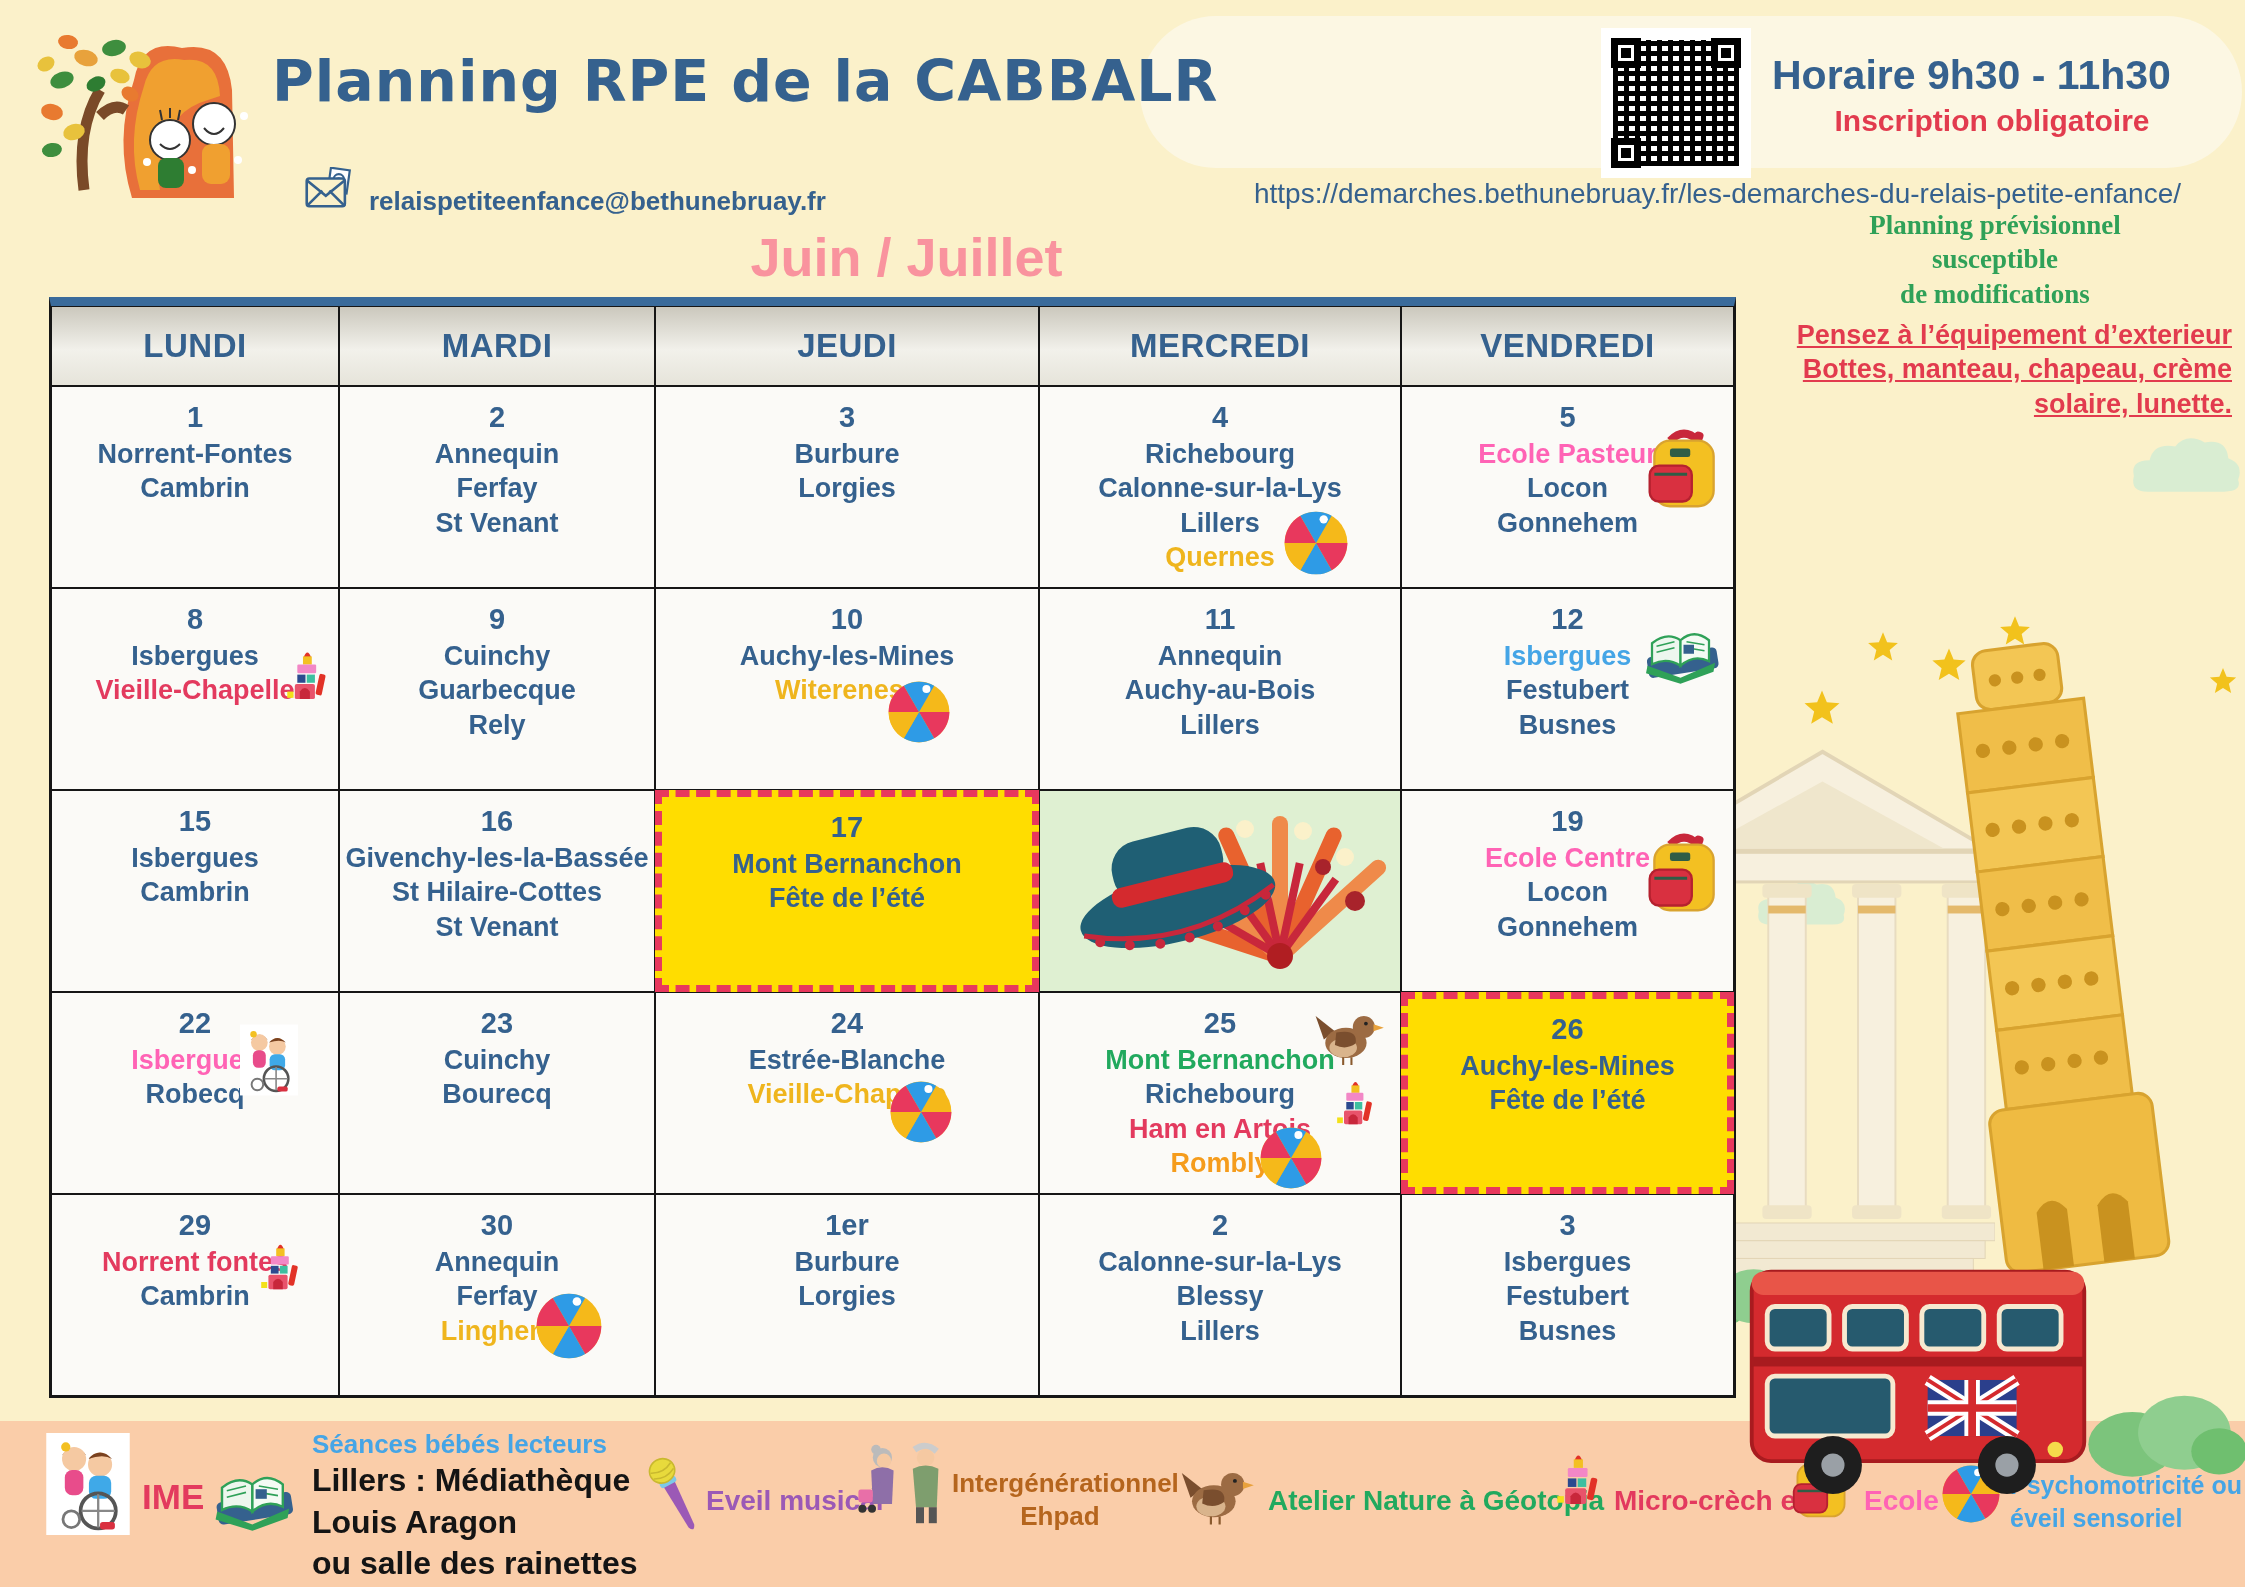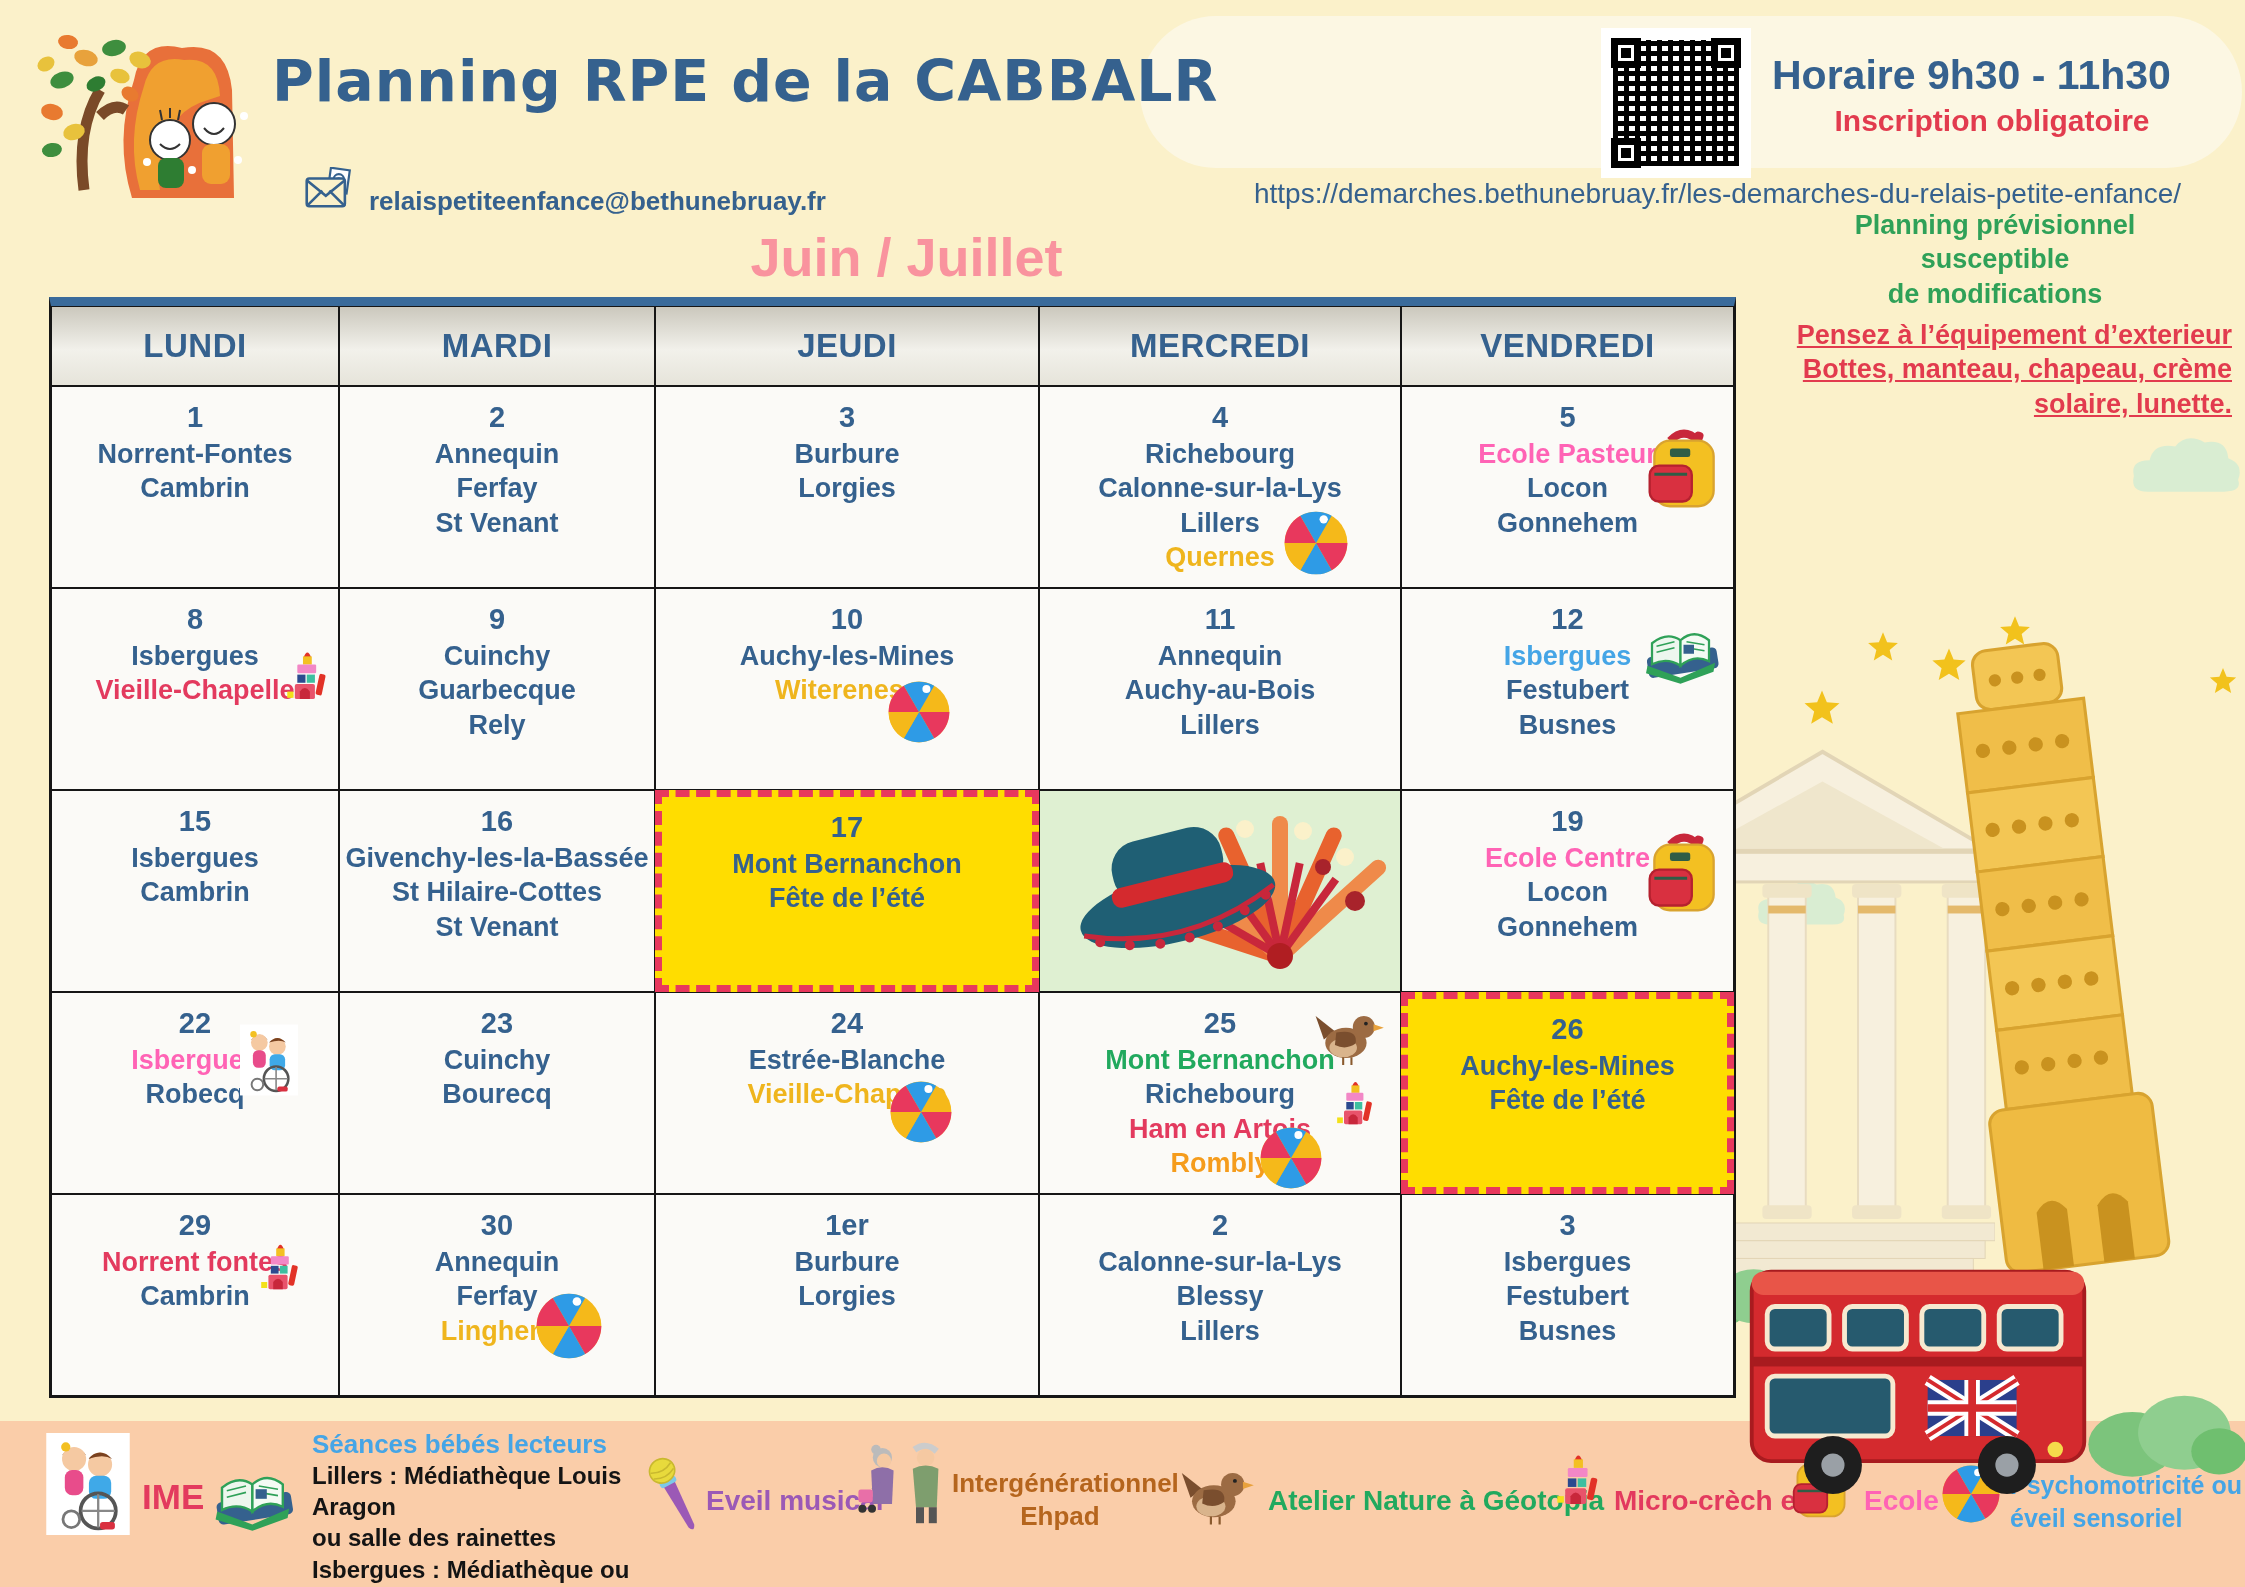--- a/index.html
+++ b/index.html
@@ -55,35 +55,35 @@
         padding-top:14px;box-sizing:border-box;}
   .dt{display:block;font-weight:700;font-size:29px;color:#35618E;margin-bottom:3px;}
   .ln{display:block;font-weight:700;font-size:27px;line-height:1.27;white-space:nowrap;}
   .cell.hl-y{background:#FFDD00;border:7px dashed #E8385D;}
   .cell.hl-g{background:#DFF0D2;padding:0;}
   .ci{position:absolute;}
   .hatfan{position:absolute;inset:0;width:100%;height:100%;}
 
   
   .note-prov{position:absolute;left:1795px;top:208px;width:400px;text-align:center;font-size:26px;
-             font-weight:700;line-height:1.35;z-index:2;}
+             font-weight:700;line-height:1.35;z-index:2;font-family:Liberation Serif, serif;}
   .note-equip{position:absolute;left:1758px;top:318px;width:474px;text-align:right;font-size:26px;
               font-weight:700;line-height:1.55;z-index:2;}
   .note-equip .ln{text-decoration:underline;}
 
   
   .dec{position:absolute;z-index:0;}
   .tower{transform:rotate(-7deg);transform-origin:50% 92%;}
   .busw{z-index:3;}
   .micr{transform:rotate(-28deg);}
 
   
   .legend{position:absolute;left:0;top:1421px;width:2245px;height:166px;background:#FACDA9;z-index:1;}
   .lg{position:absolute;font-weight:700;}
-  .lg-lines{font-size:24px;font-weight:700;color:#141414;line-height:1.3;}
+  .lg-lines{font-size:32px;font-weight:700;color:#141414;line-height:1.3;}
 </style>
 </head>
 <body>
 
 <svg width="0" height="0" style="position:absolute">
   <symbol id="sym-ball" viewBox="0 0 100 100">
     <circle cx="50" cy="50" r="49" fill="#F5B91A"></circle>
     <path d="M50 50 L99 50 A49 49 0 0 1 74.5 92.4 Z" fill="#E8385D"></path>
     <path d="M50 50 L74.5 92.4 A49 49 0 0 1 25.5 92.4 Z" fill="#2E9BE6"></path>
     <path d="M50 50 L25.5 92.4 A49 49 0 0 1 1 50 Z" fill="#F5B91A"></path>

